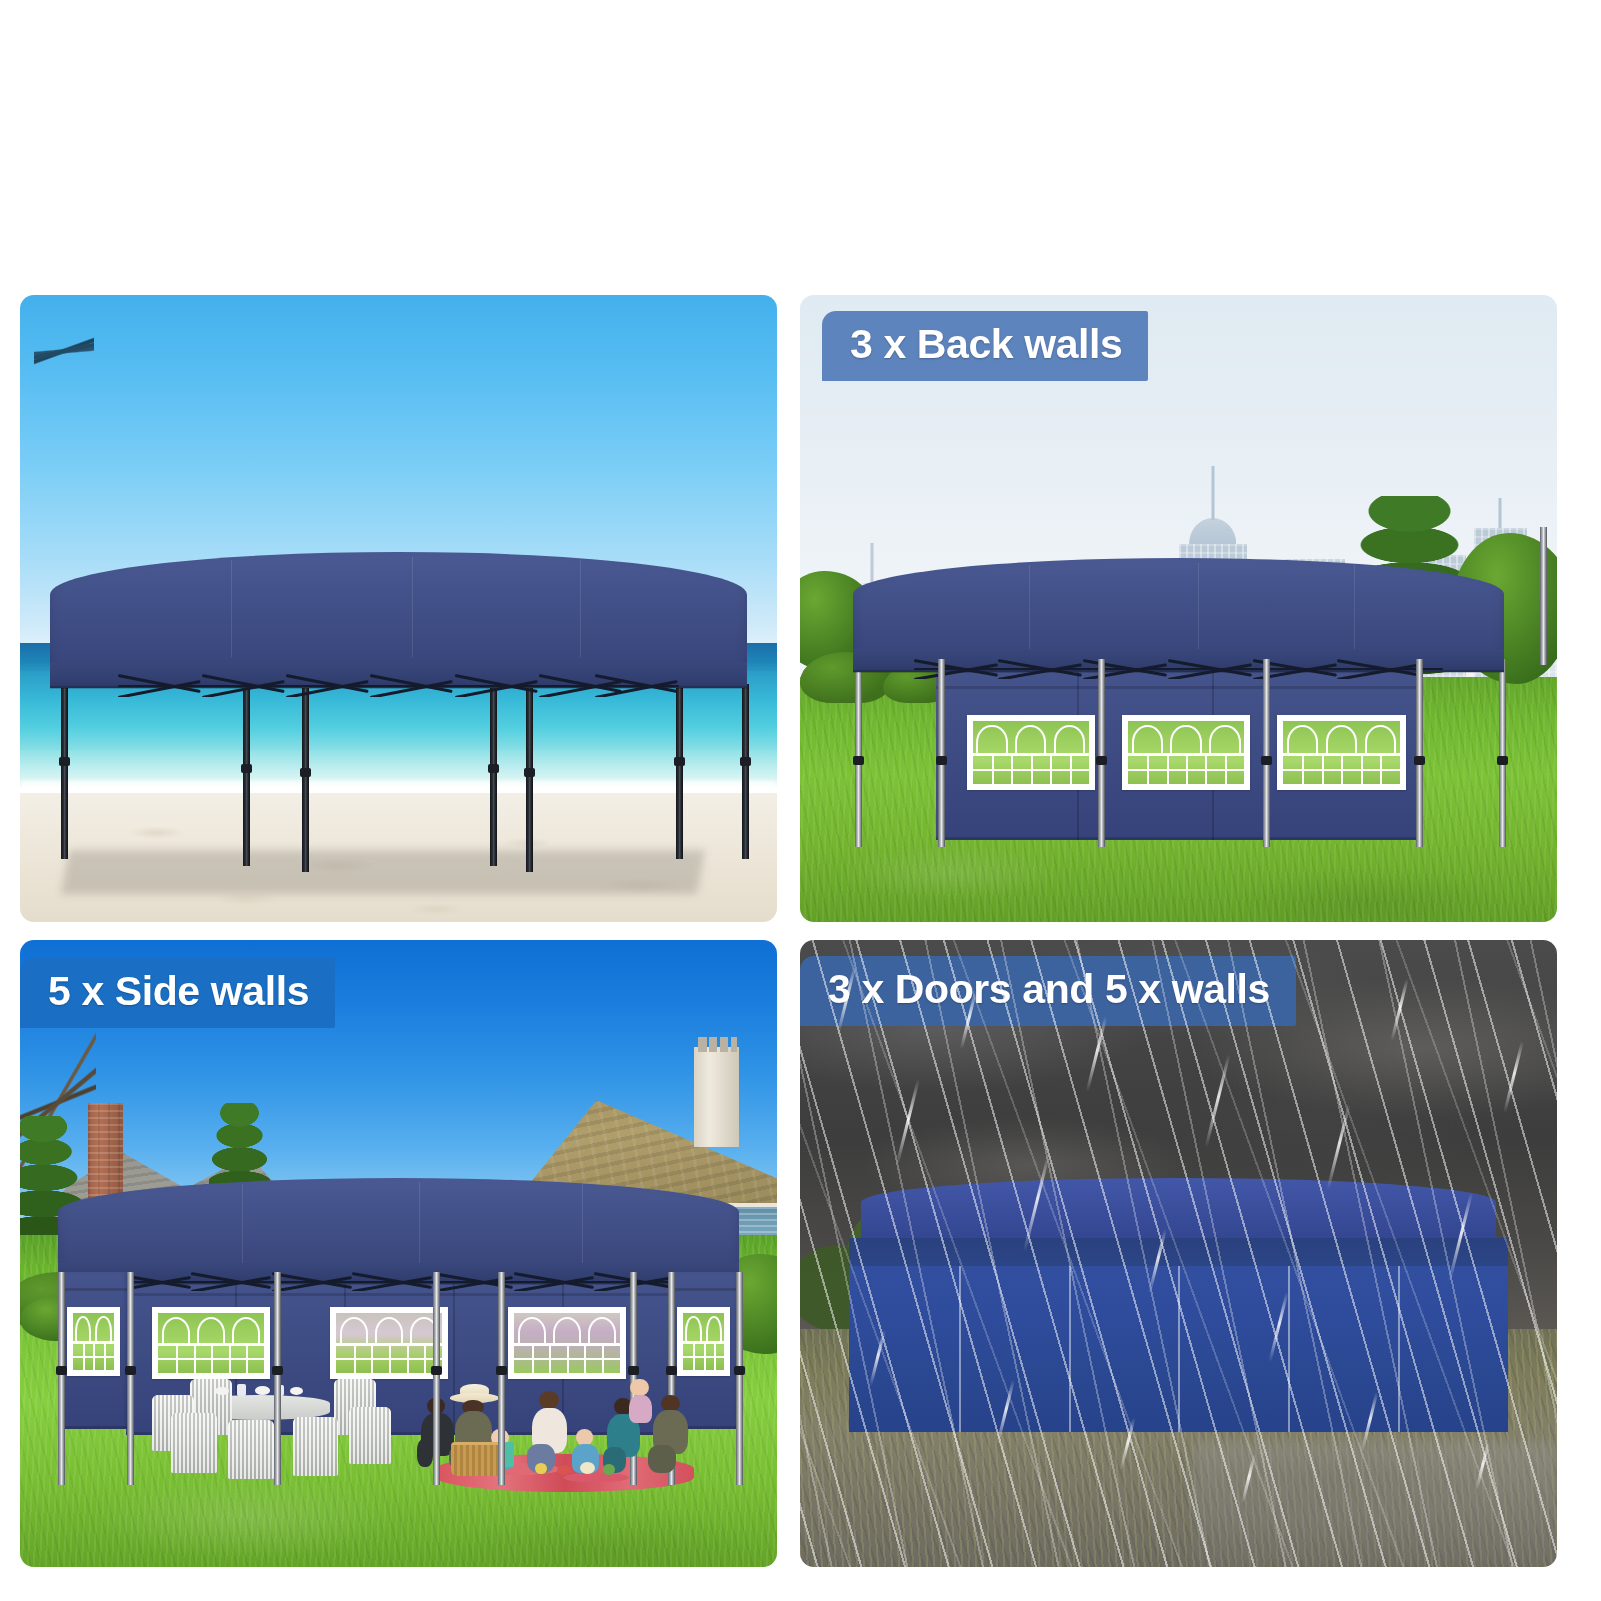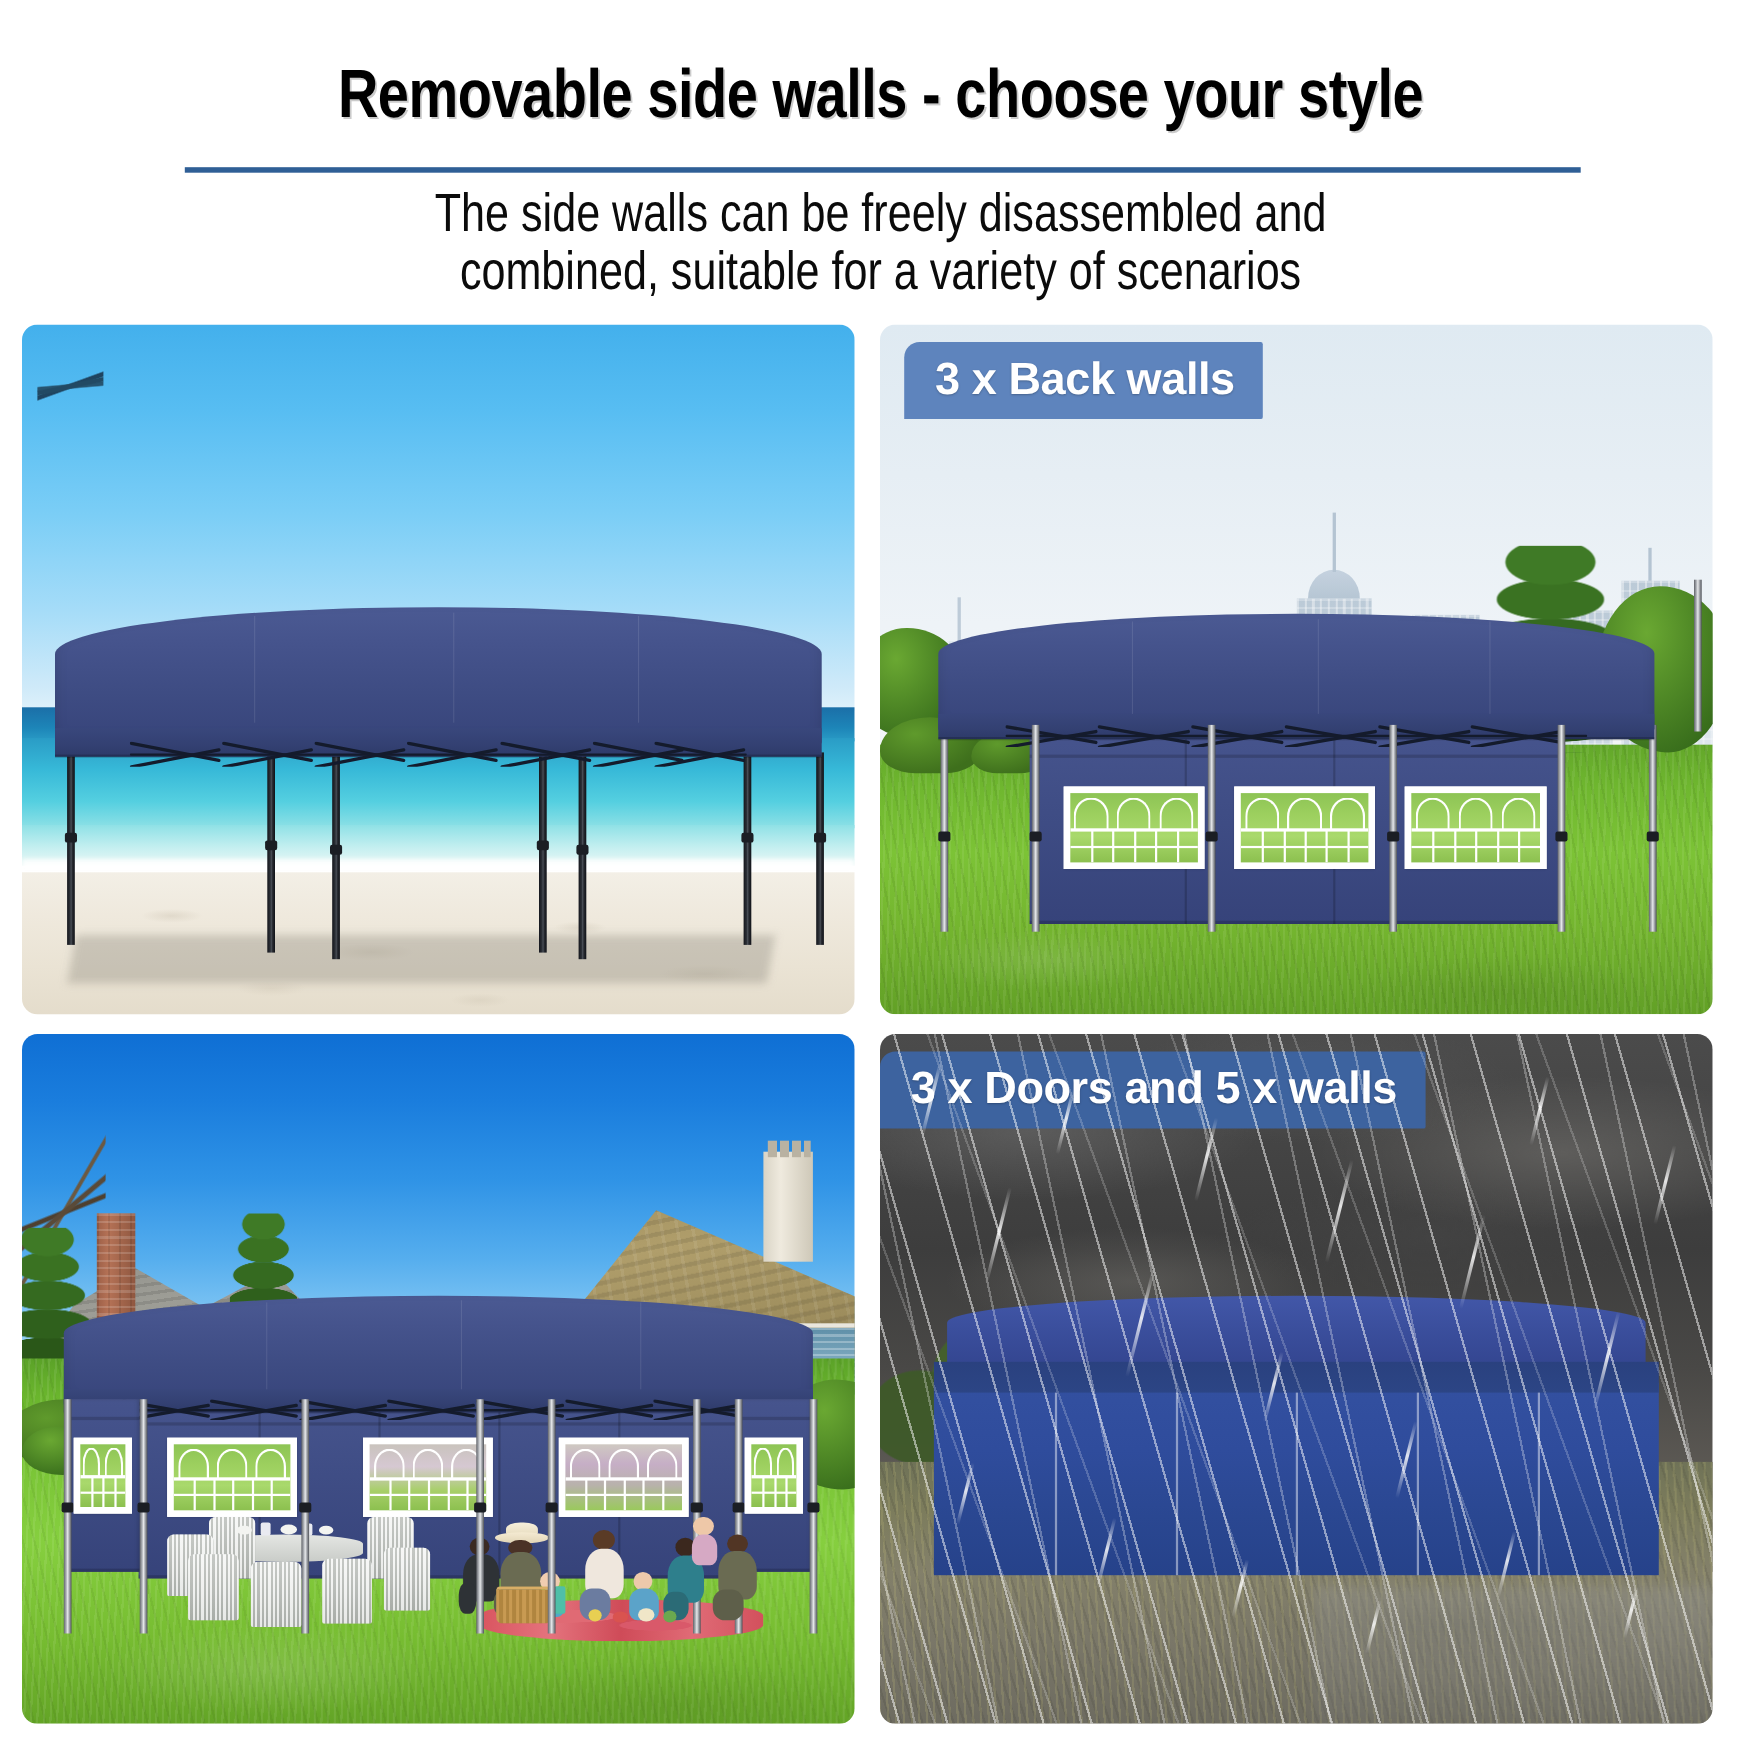--- a/index.html
+++ b/index.html
@@ -469,28 +469,20 @@
     position:absolute; z-index:11;
     background:linear-gradient(180deg,#4257a8 0%,#3b4f9d 35%,#344691 75%,#2e3f86 100%);
     border-radius:50% 50% 4px 4px / 30% 30% 3px 3px;
   }
 </style>
 </head>
 <body>
 
 <div class="page">
 
-  <div class="header">
-    <div class="title">Removable side walls - choose your style</div>
-    <div class="divider" style="background: rgb(47, 95, 150);"></div>
-    <div class="subtitle">
-      <div>The side walls can be freely disassembled and</div>
-      <div>combined, suitable for a variety of scenarios</div>
-    </div>
-  </div>
 
   <div class="grid">
 
     <div class="panel p1">
       <div class="scene">
         <div class="sky-beach"></div>
         <div class="cloud-b1"></div>
         <div class="cloud-b2"></div>
         <div class="ocean-far"></div>
         <div class="ocean-mid"></div>
@@ -1162,20 +1154,21 @@
         <div class="leg" style="left:80.6%; top:53%; height:34%; z-index:17;">
             <div class="leg-knob" style="top:44%;"></div>
           </div>
         <div class="leg" style="left:85.6%; top:53%; height:34%; z-index:17;">
             <div class="leg-knob" style="top:44%;"></div>
           </div>
         <div class="leg" style="left:94.6%; top:53%; height:34%; z-index:17;">
             <div class="leg-knob" style="top:44%;"></div>
           </div>
       </div>
+      <div class="badge b3" style="background: rgb(26, 111, 196);">5 x Side walls</div>
     </div>
 
     <div class="panel p4">
       <div class="scene">
         <div class="sky-storm"></div>
         <div class="storm-clouds"></div>
         <div class="storm-trees"></div>
         <div class="storm-field"></div>
         <div class="storm-field-tex"></div>
         <div class="storm-puddle"></div>

